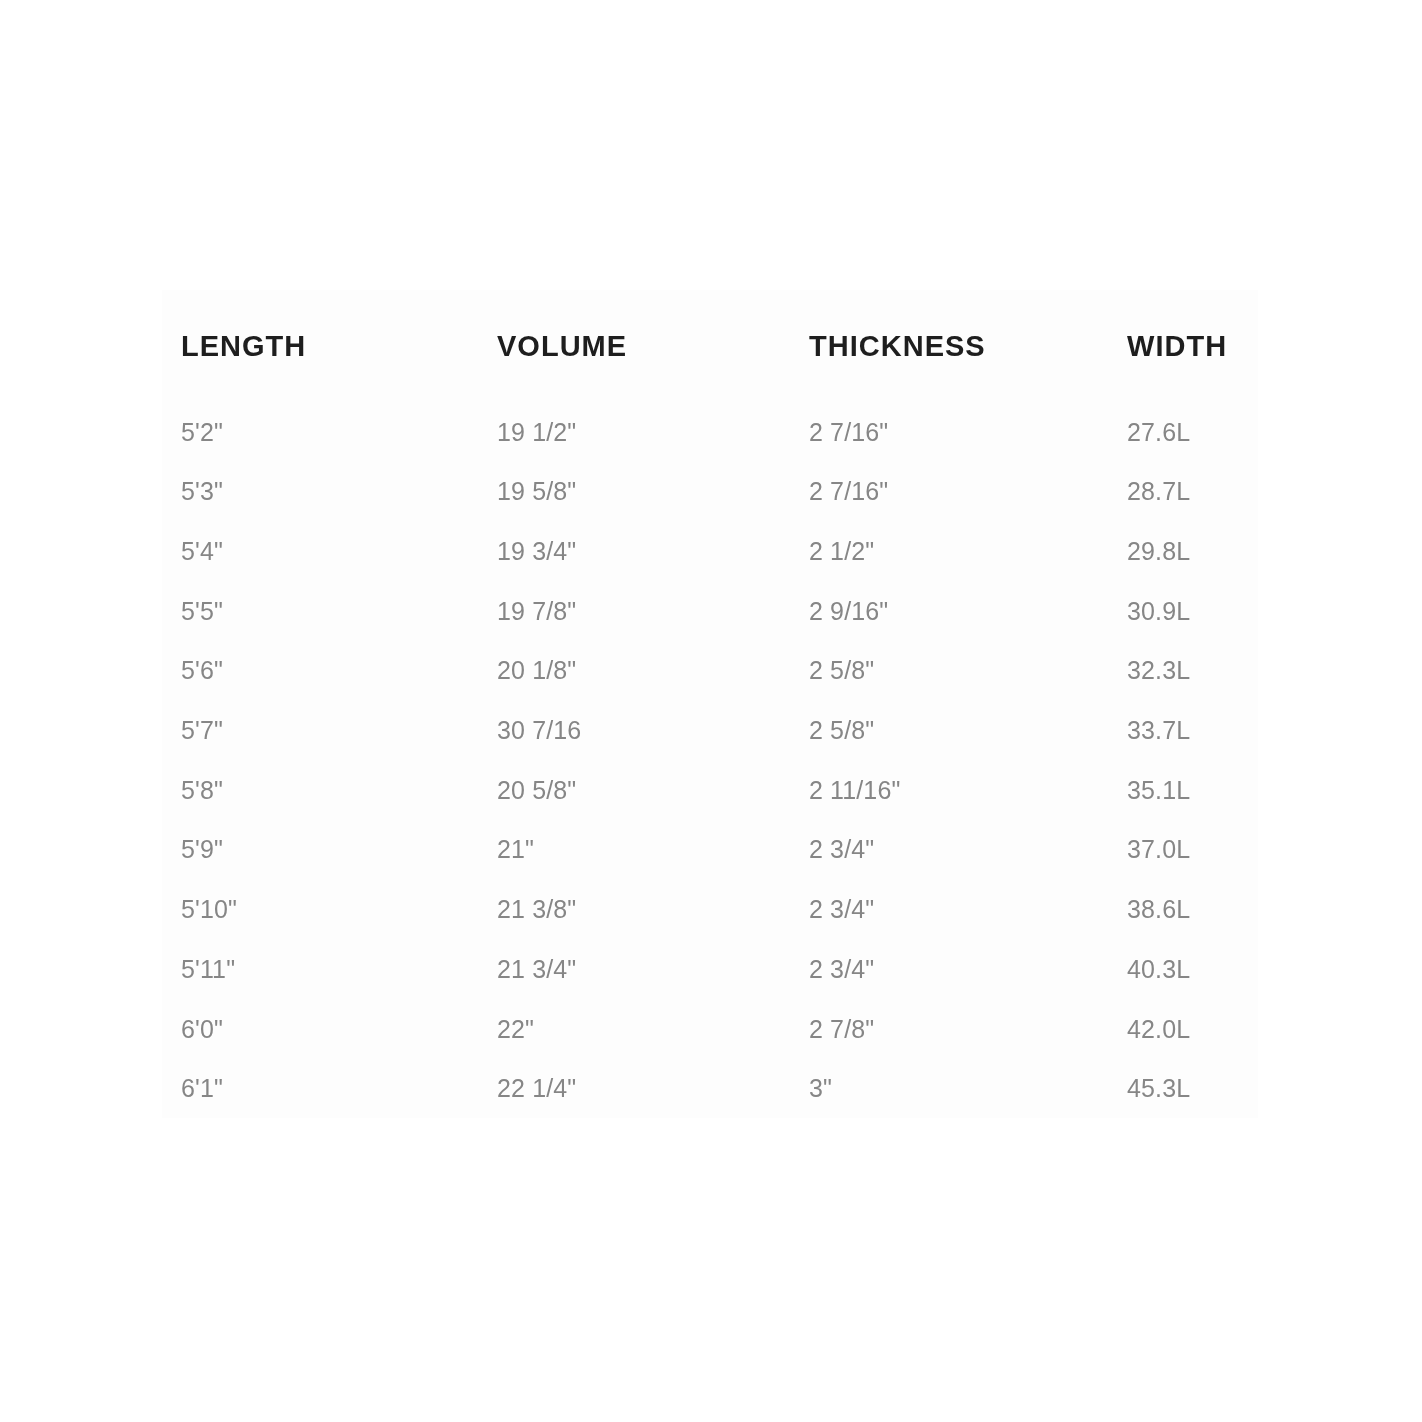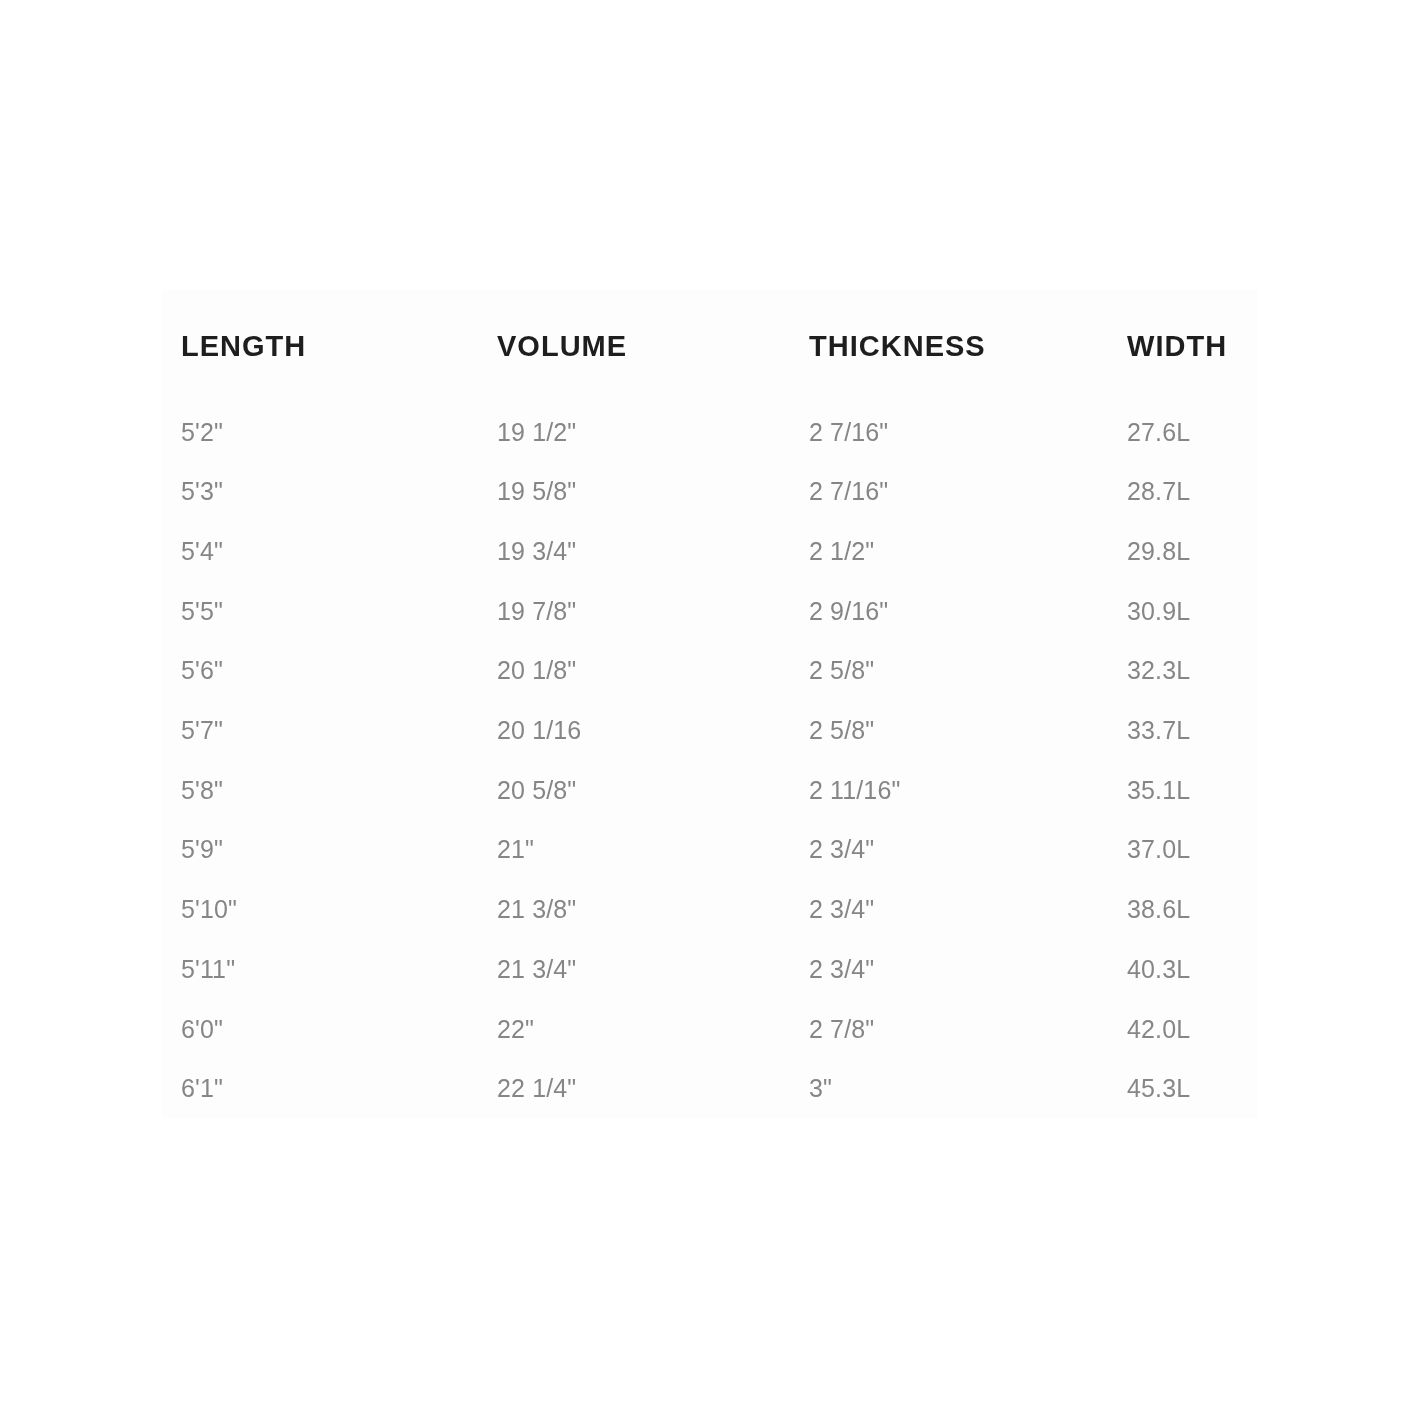--- a/index.html
+++ b/index.html
@@ -122,21 +122,21 @@
           <td>30.9L</td>
         </tr>
         <tr>
           <td>5'6"</td>
           <td>20 1/8"</td>
           <td>2 5/8"</td>
           <td>32.3L</td>
         </tr>
         <tr>
           <td>5'7"</td>
-          <td>20 1/16</td>
+          <td>30 7/16</td>
           <td>2 5/8"</td>
           <td>33.7L</td>
         </tr>
         <tr>
           <td>5'8"</td>
           <td>20 5/8"</td>
           <td>2 11/16"</td>
           <td>35.1L</td>
         </tr>
         <tr>

